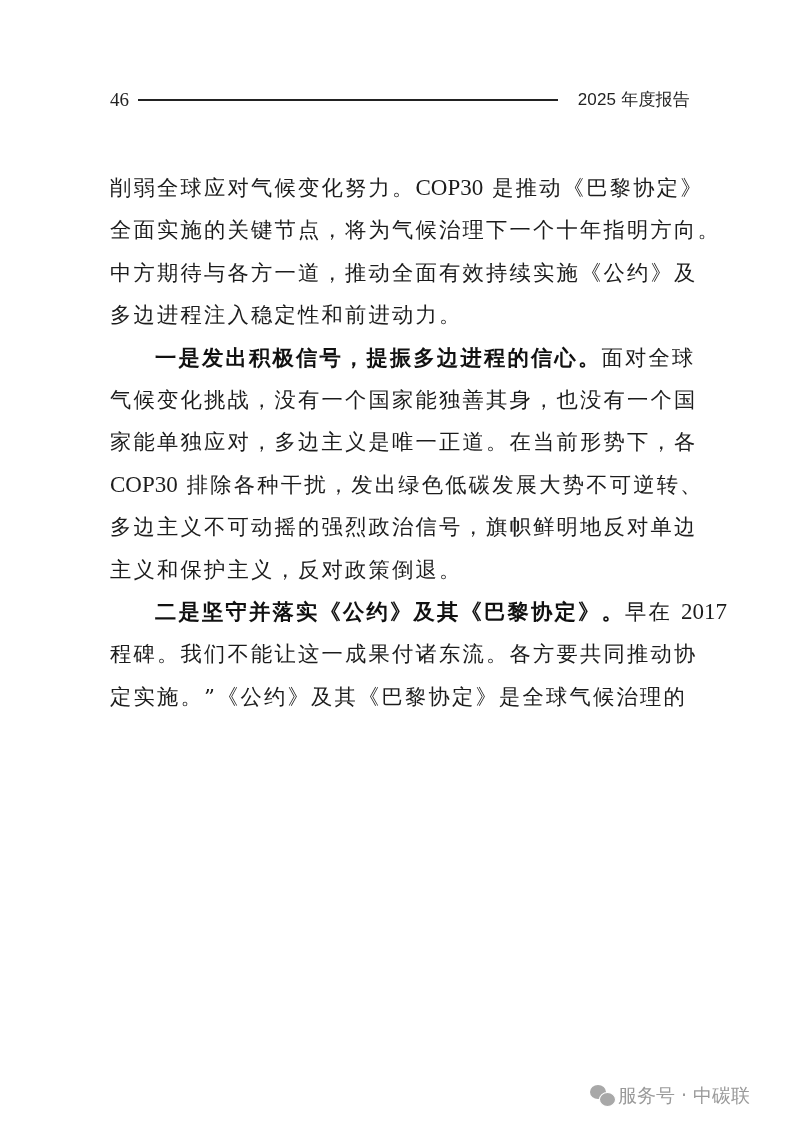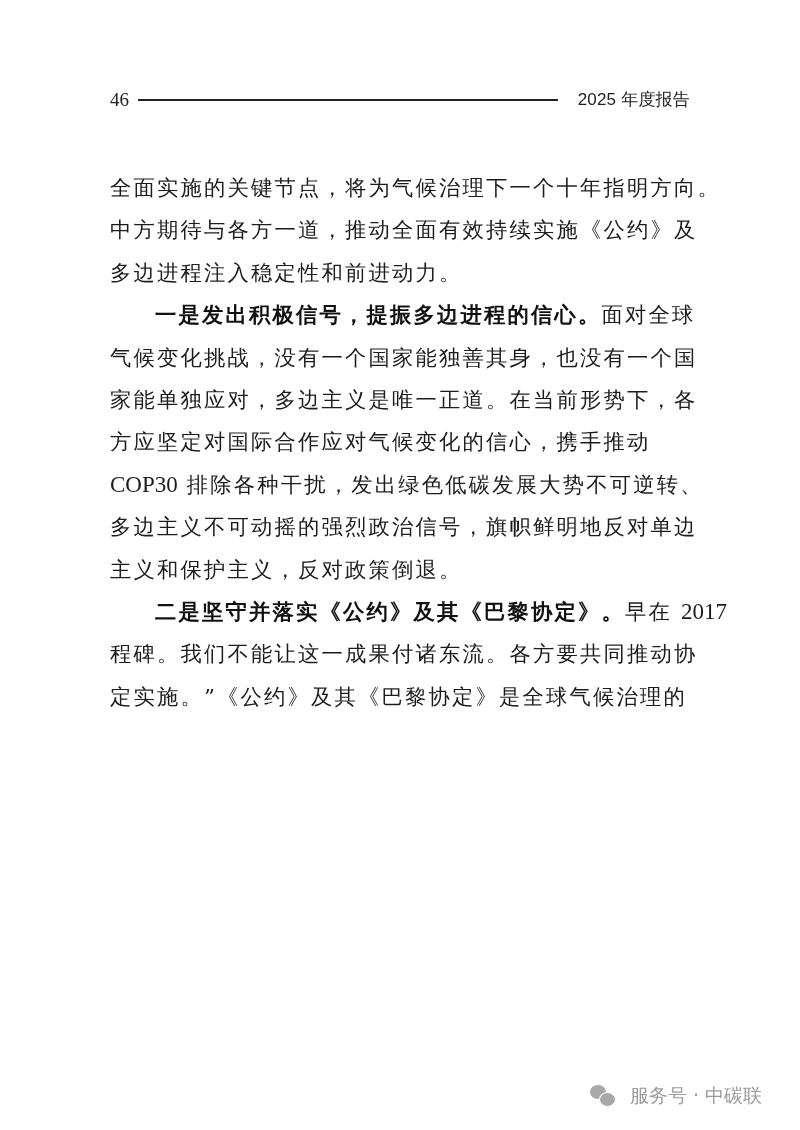--- a/index.html
+++ b/index.html
@@ -76,21 +76,21 @@
       letter-spacing: 0;
       font-size: 23px;
     }
     .watermark {
       position: absolute;
       left: 590px;
       top: 1080px;
       height: 32px;
       display: flex;
       align-items: center;
-      gap: 14px;
+      gap: 2px;
       color: #9a9a9a;
       font-family: "DejaVu Sans", sans-serif;
       font-size: 19px;
       text-align: right;
     }
     .wechat-icon {
       width: 26px;
       height: 22px;
       position: relative;
     }
@@ -114,28 +114,28 @@
 <body>
 
 <div class="page-header">
   <span class="page-number">46</span>
   <span class="header-rule"></span>
   <span class="header-title">2025 年度报告</span>
 </div>
 
 <div class="body-text">
 
+  <span class="line"><span>削弱全球应对气候变化努力。</span><span class="latin">COP30</span><span> 是推动《巴黎协定》</span></span>
   <span class="line">全面实施的关键节点，将为气候治理下一个十年指明方向。</span>
   <span class="line">中方期待与各方一道，推动全面有效持续实施《公约》及</span>
   <span class="line">多边进程注入稳定性和前进动力。</span>
 
   <span class="line indent"><span class="bold">一是发出积极信号，提振多边进程的信心。</span><span>面对全球</span></span>
   <span class="line">气候变化挑战，没有一个国家能独善其身，也没有一个国</span>
   <span class="line">家能单独应对，多边主义是唯一正道。在当前形势下，各</span>
-  <span class="line">方应坚定对国际合作应对气候变化的信心，携手推动</span>
   <span class="line"><span class="latin">COP30</span><span> 排除各种干扰，发出绿色低碳发展大势不可逆转、</span></span>
   <span class="line">多边主义不可动摇的强烈政治信号，旗帜鲜明地反对单边</span>
   <span class="line">主义和保护主义，反对政策倒退。</span>
 
   <span class="line indent"><span class="bold">二是坚守并落实《公约》及其《巴黎协定》。</span><span>早在 </span><span class="latin">2017</span></span>
   <span class="line">程碑。我们不能让这一成果付诸东流。各方要共同推动协</span>
   <span class="line">定实施。”《公约》及其《巴黎协定》是全球气候治理的</span>
 </div>
 
 <div class="watermark">

